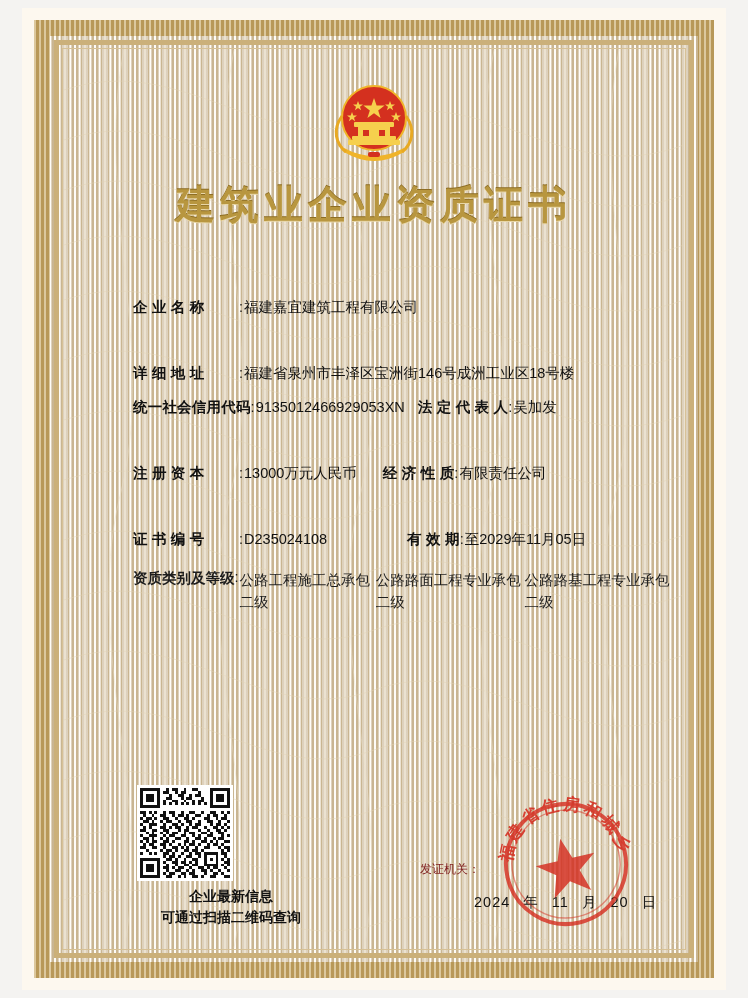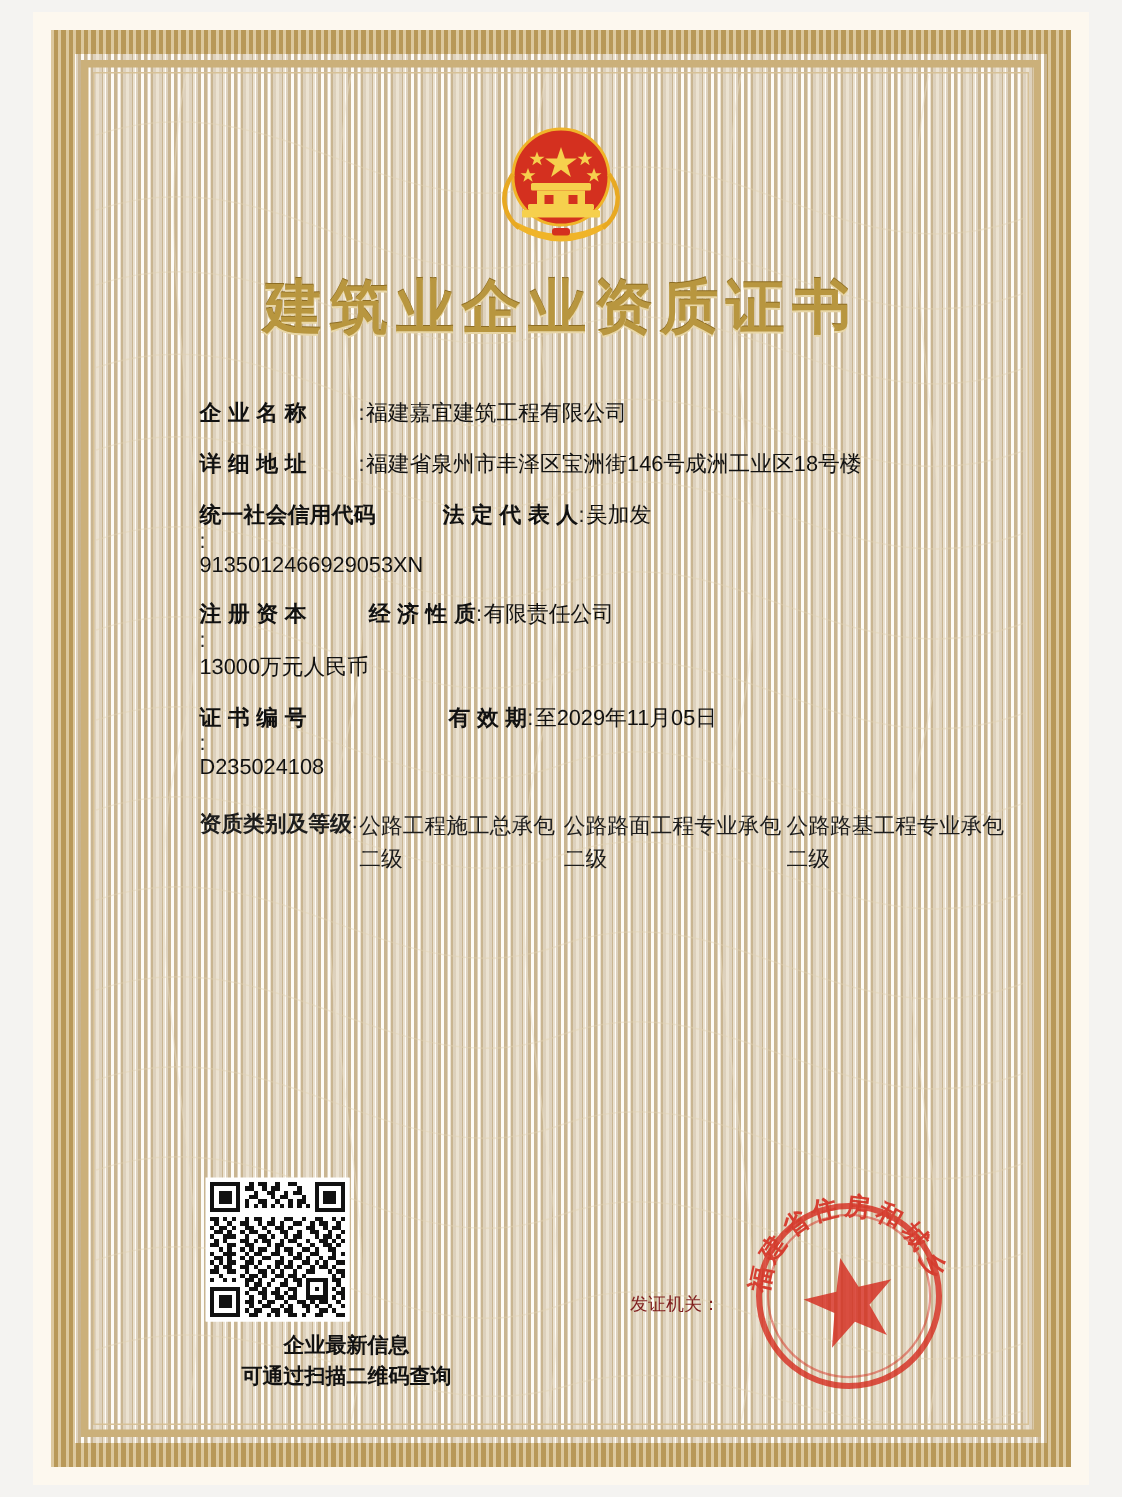--- a/index.html
+++ b/index.html
@@ -136,29 +136,29 @@
     display: flex;
     align-items: baseline;
     margin-bottom: 15px;
     white-space: nowrap;
   }
   .field-label {
     color: #111;
     font-weight: 600;
     letter-spacing: 0.2px;
   }
-  .label-w1 { width: 106px; display:inline-block; }
+  .label-w1 { width: 106px; display:inline-block;margin-top:32px; }
   .field-colon { margin: 0 1px 0 0; }
   .field-value {
     color: #111;
     font-weight: 500;
   }
 
-  .field-row.split .left-part { display:flex; align-items:baseline;flex-direction:column; }
-  .field-row.split .right-part { display:flex; align-items:baseline; }
+  .field-row.split .left-part { display:flex; align-items:baseline; }
+  .field-row.split .right-part { display:flex; align-items:baseline; margin-left: 26px;}
 
   
   .qual-row {
     display: flex;
     align-items: flex-start;
     margin-top: 20px;
   }
   .qual-label {
     font-weight: 600;
     white-space: nowrap;
@@ -340,21 +340,21 @@
         <span class="field-value">有限责任公司</span>
       </span>
     </div>
 
     <div class="field-row split">
       <span class="left-part">
         <span class="field-label label-w1">证 书 编 号</span>
         <span class="field-colon">:</span>
         <span class="field-value">D235024108</span>
       </span>
-      <span class="right-part" style="margin-left:60px">
+      <span class="right-part" style="margin-left:80px">
         <span class="field-label">有 效 期</span>
         <span class="field-colon">:</span>
         <span class="field-value">至2029年11月05日</span>
       </span>
     </div>
 
     <div class="qual-row">
       <span class="qual-label">资质类别及等级</span>
       <span class="field-colon">:</span>
       <span class="qual-list">
@@ -662,20 +662,28 @@
     </svg>
   </div>
 
   <div class="qr-caption">
     <div>企业最新信息</div>
     <div>可通过扫描二维码查询</div>
   </div>
 
   <div class="issuer">发证机关：</div>
 
+  <div class="issue-date">
+    <span>2024</span>
+    <span>年</span>
+    <span>11</span>
+    <span>月</span>
+    <span>20</span>
+    <span>日</span>
+  </div>
 
   <div class="seal">
     <svg width="148" height="148" viewBox="0 0 148 148" xmlns="http://www.w3.org/2000/svg">
       <defs>
         <path id="sealArc" d="M 74,74 m -54,0 a 54,54 0 1,1 108,0" fill="none"></path>
         <path id="sealArcText" d="M 20,74 a 54,54 0 1,1 108,0" fill="none"></path>
       </defs>
       <circle cx="74" cy="74" r="60" fill="none" stroke="#d52b1e" stroke-width="4" opacity="0.9"></circle>
       <circle cx="74" cy="74" r="54" fill="none" stroke="#d52b1e" stroke-width="1.5" opacity="0.55"></circle>
 

